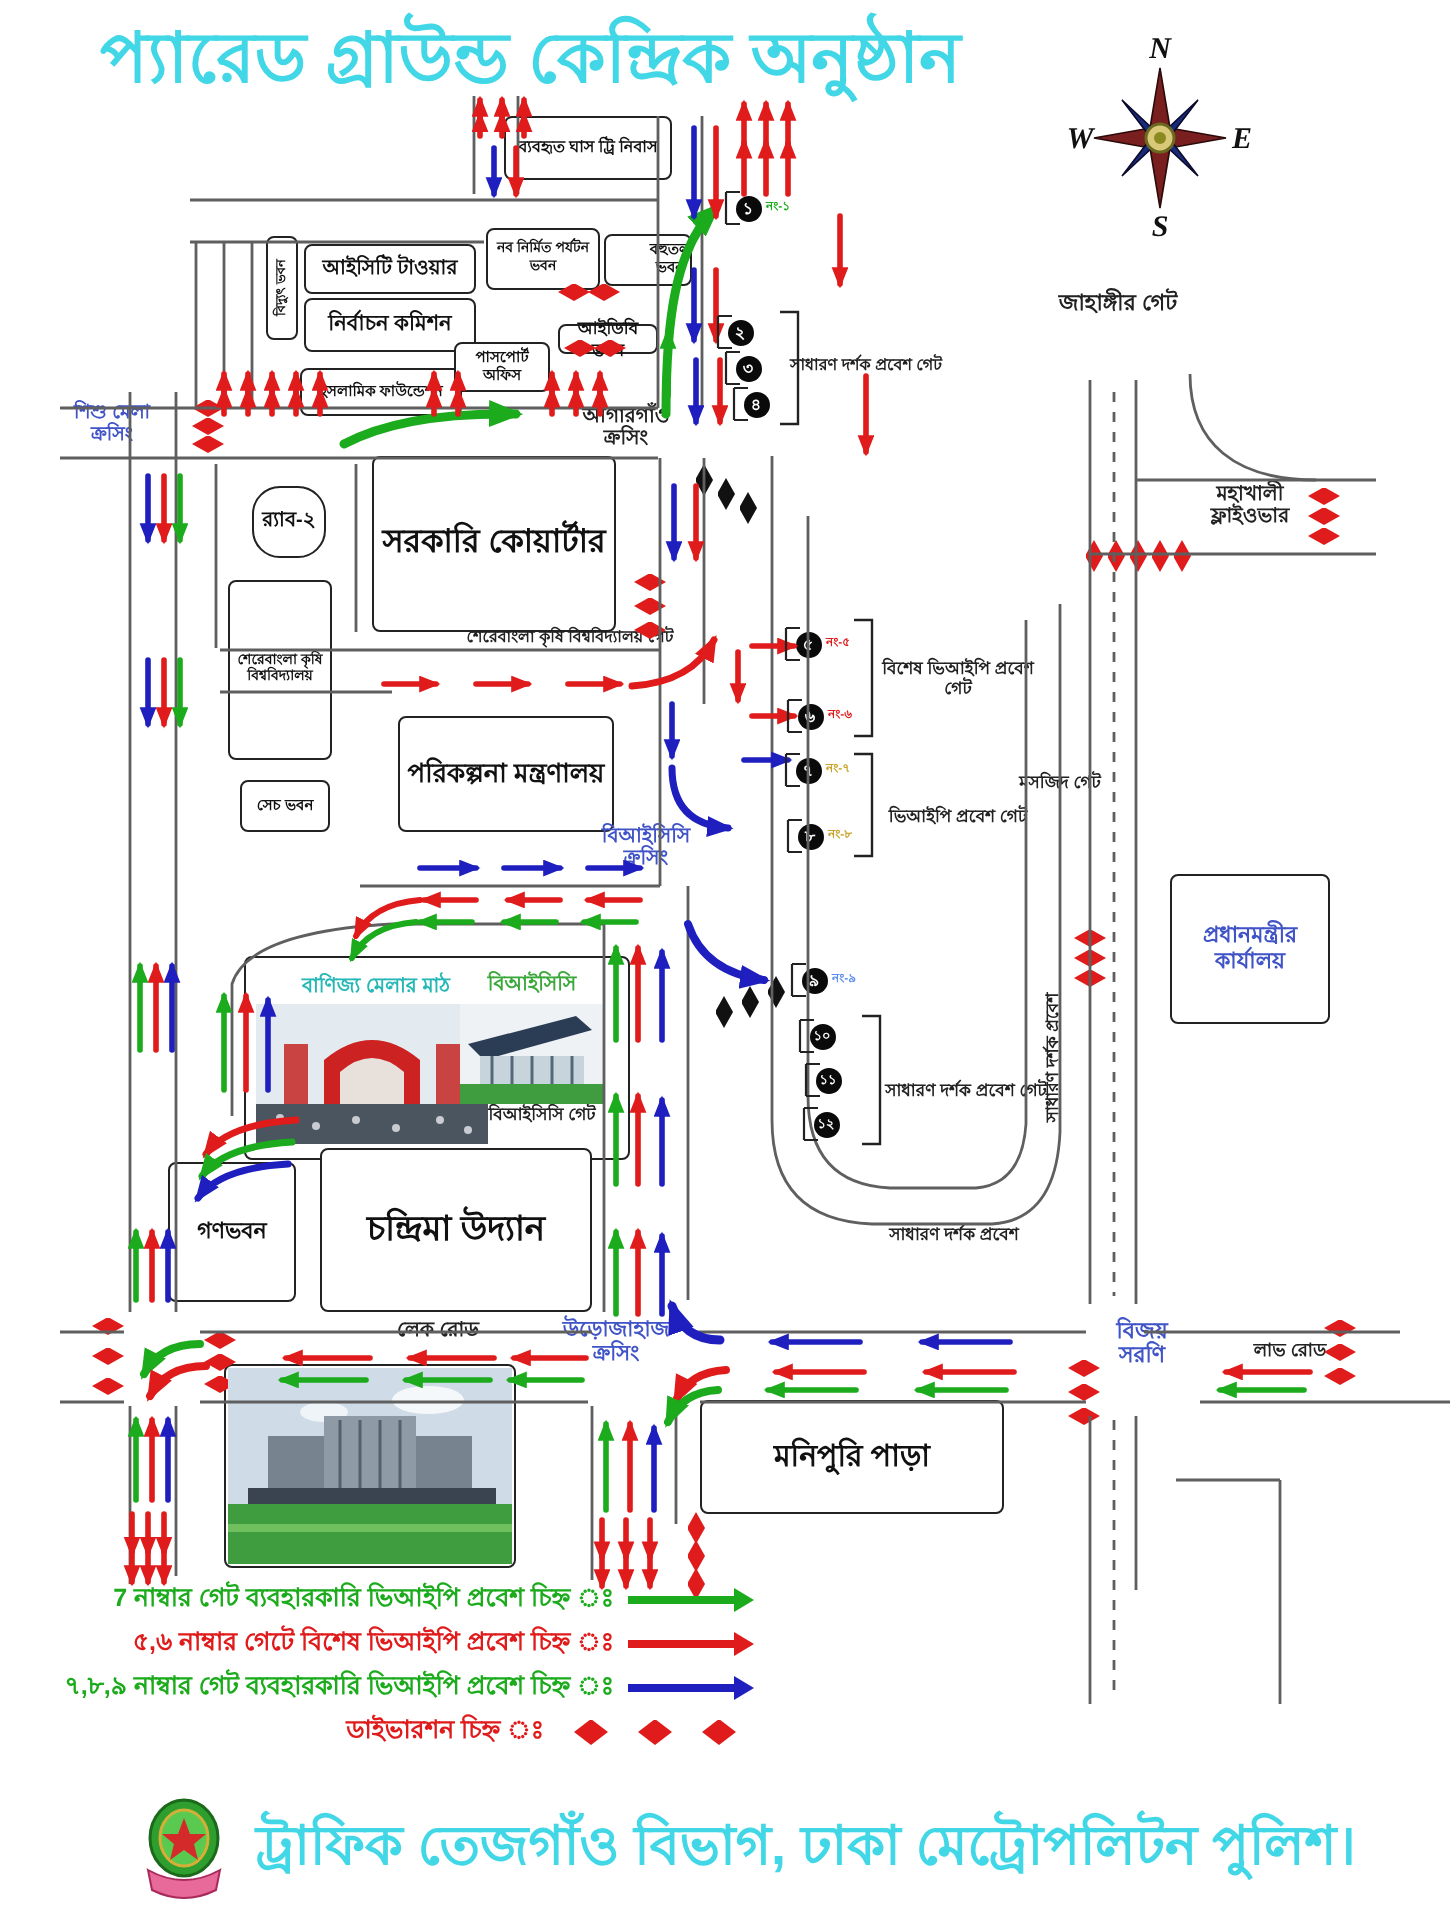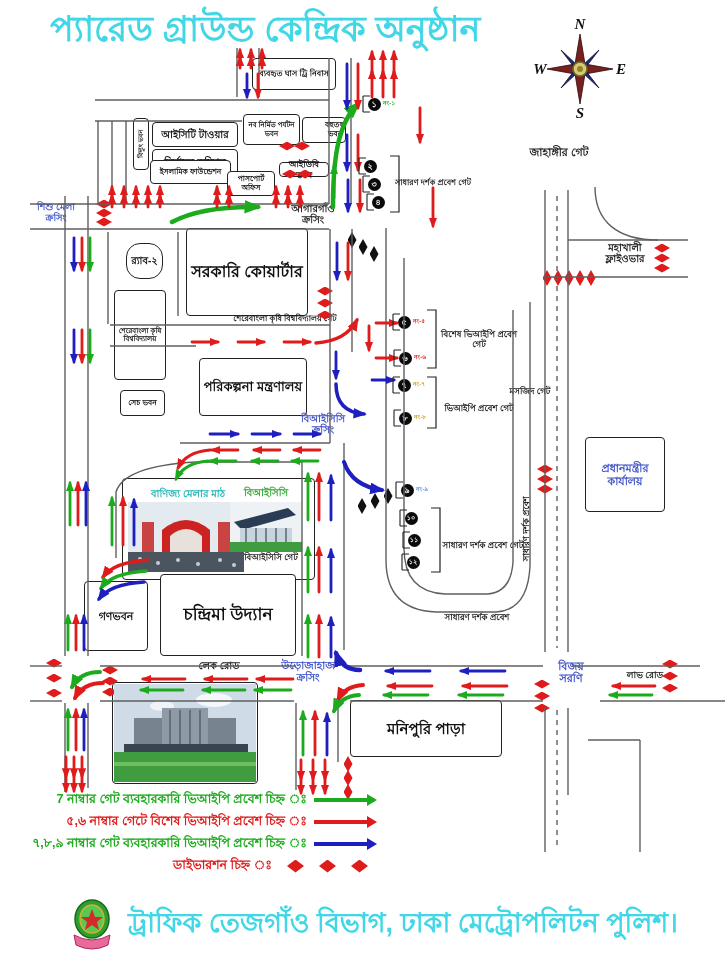--- a/index.html
+++ b/index.html
@@ -70,21 +70,21 @@
       </div>
       <div class="bld" style="left: 152px; top: 149px; width: 86px; height: 27px; font-size: 10.5px;">
         <span>নির্বাচন কমিশন</span>
       </div>
       <div class="bld" style="left: 243px; top: 114px; width: 57px; height: 31px; font-size: 7px;">
         <span>নব নির্মিত পর্যটন ভবন</span>
       </div>
       <div class="bld" style="left: 302px; top: 117px; width: 44px; height: 26px; font-size: 7.5px; padding-left: 23px;">
         <span>বহুতল ভবন</span>
       </div>
-      <div class="bld" style="left: 150px; top: 160px; width: 81px; height: 24px; font-size: 7.5px;">
+      <div class="bld" style="left: 150px; top: 184px; width: 81px; height: 24px; font-size: 7.5px;">
         <span>ইসলামিক ফাউন্ডেশন</span>
       </div>
       <div class="bld" style="left: 227px; top: 171px; width: 48px; height: 25px; font-size: 7.5px;">
         <span>পাসপোর্ট অফিস</span>
       </div>
       <div class="bld" style="left: 279px; top: 162px; width: 50px; height: 15px; font-size: 8.5px;">
         <span>আইডিবি ভবন</span>
       </div>
       <div class="bld" style="left: 126px; top: 243px; width: 37px; height: 36px; font-size: 10px; border-radius: 14px;">
         <span>র‌্যাব-২</span>

